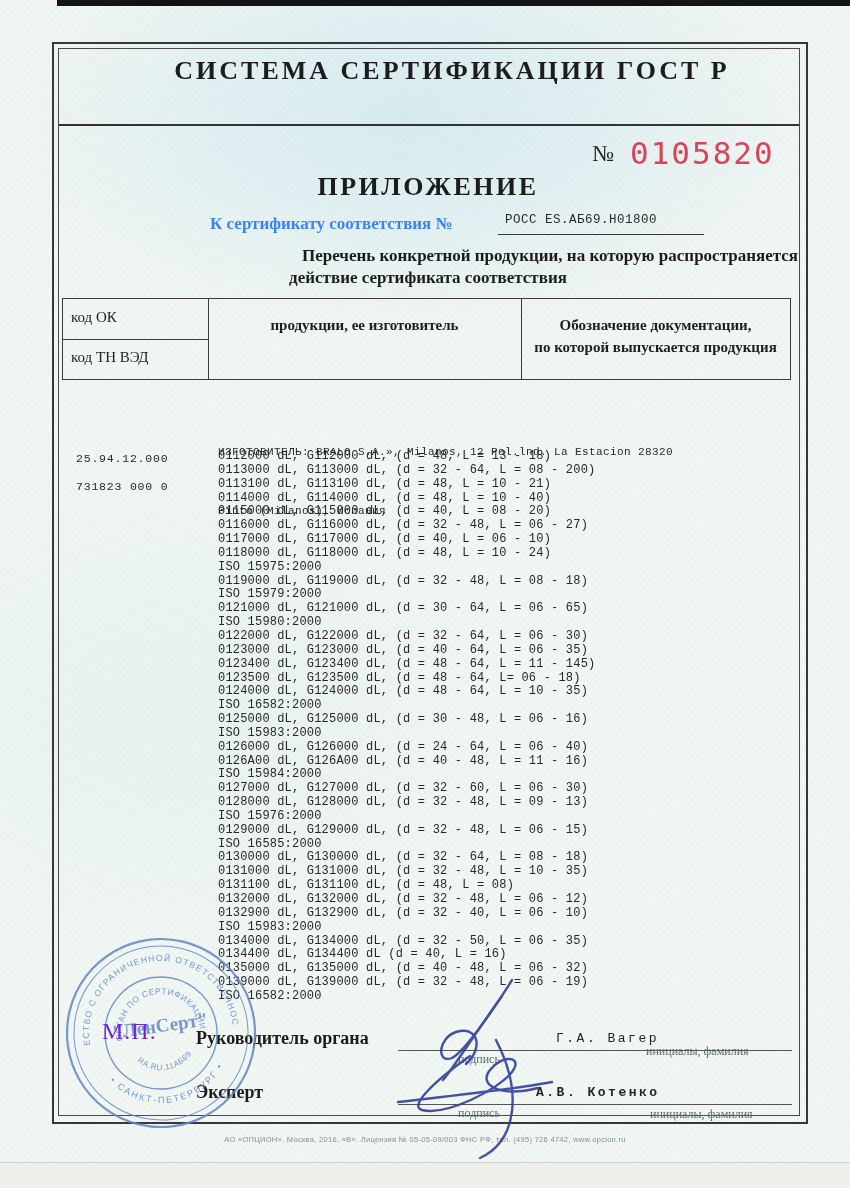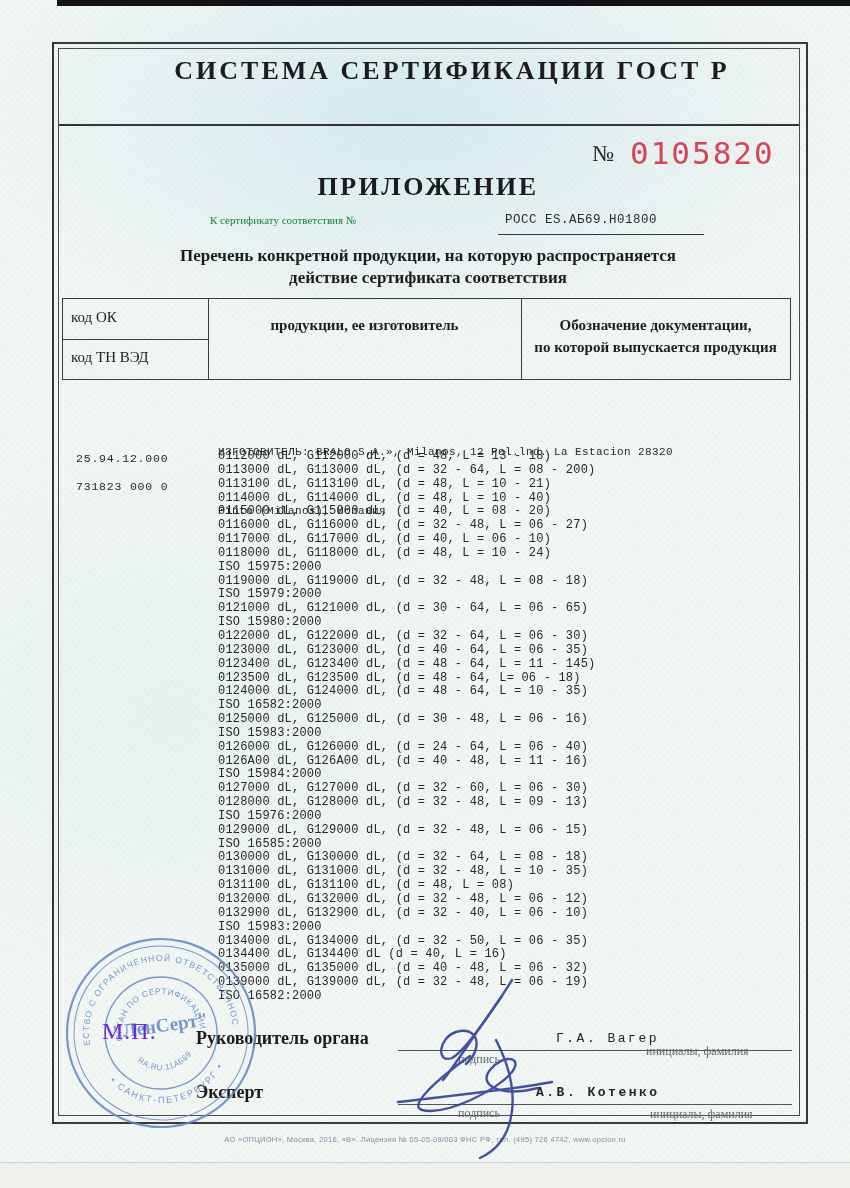--- a/index.html
+++ b/index.html
@@ -22,25 +22,25 @@
   .t-center{text-align:center;}
   .header-title1{position:absolute;left:58px;top:56px;width:740px;font-size:26px;font-weight:700;letter-spacing:3px;color:#1c1c1c;margin-left:24px;}
   .header-title2{position:absolute;left:50px;top:92px;width:756px;font-size:17.5px;font-weight:700;letter-spacing:0.4px;color:#1c1c1c;}
   .header-divider{position:absolute;left:59px;top:124px;width:740px;height:2px;background:#333;}
 
   .number-sign{position:absolute;left:592px;top:141px;font-size:23px;color:#222;}
   .form-number{position:absolute;left:630px;top:135px;font-family:"DejaVu Sans Mono", monospace;font-size:31px;letter-spacing:2px;color:#da4355;}
 
   .doc-title{position:absolute;left:58px;top:172px;width:740px;font-size:26px;font-weight:700;letter-spacing:2.5px;color:#1c1c1c;}
 
-  .cert-label{position:absolute;left:210px;top:214px;font-size:11px;font-weight:400;color:#15803d;}
+  .cert-label{position:absolute;left:210px;top:214px;font-size:17px;font-weight:700;color:#3b82f6;}
   .cert-number{position:absolute;left:505px;top:213px;font-family:"Liberation Mono", monospace;font-size:12.5px;letter-spacing:0.5px;color:#2a2a2a;}
   .cert-underline{position:absolute;left:498px;top:234px;width:206px;height:1px;background:#3a3a3a;}
 
-  .scope-line1{position:absolute;left:58px;top:246px;width:740px;font-size:17px;font-weight:700;color:#1c1c1c;}
+  .scope-line1{position:absolute;left:58px;top:246px;width:740px;font-size:17px;font-weight:700;color:#1c1c1c;text-align:right;}
   .scope-line2{position:absolute;left:58px;top:268px;width:740px;font-size:17px;font-weight:700;color:#1c1c1c;}
 
   .grid-table{position:absolute;left:62px;top:298px;width:727px;height:80px;border:1.5px solid #3c3c3c;}
   .v-div1{position:absolute;left:145px;top:0;width:1px;height:100%;background:#3c3c3c;}
   .v-div2{position:absolute;left:458px;top:0;width:1px;height:100%;background:#3c3c3c;}
   .h-div-left{position:absolute;left:0;top:40px;width:145px;height:1px;background:#3c3c3c;}
   .cell-ok{position:absolute;left:8px;top:10px;font-size:15px;color:#1e1e1e;}
   .cell-tnved{position:absolute;left:8px;top:50px;font-size:15px;color:#1e1e1e;}
   .cell-product{position:absolute;left:145px;top:15px;width:313px;font-size:15px;font-weight:700;line-height:22px;color:#1e1e1e;}
   .cell-docs{position:absolute;left:458px;top:15px;width:269px;font-size:15px;font-weight:700;line-height:22px;color:#1e1e1e;}

